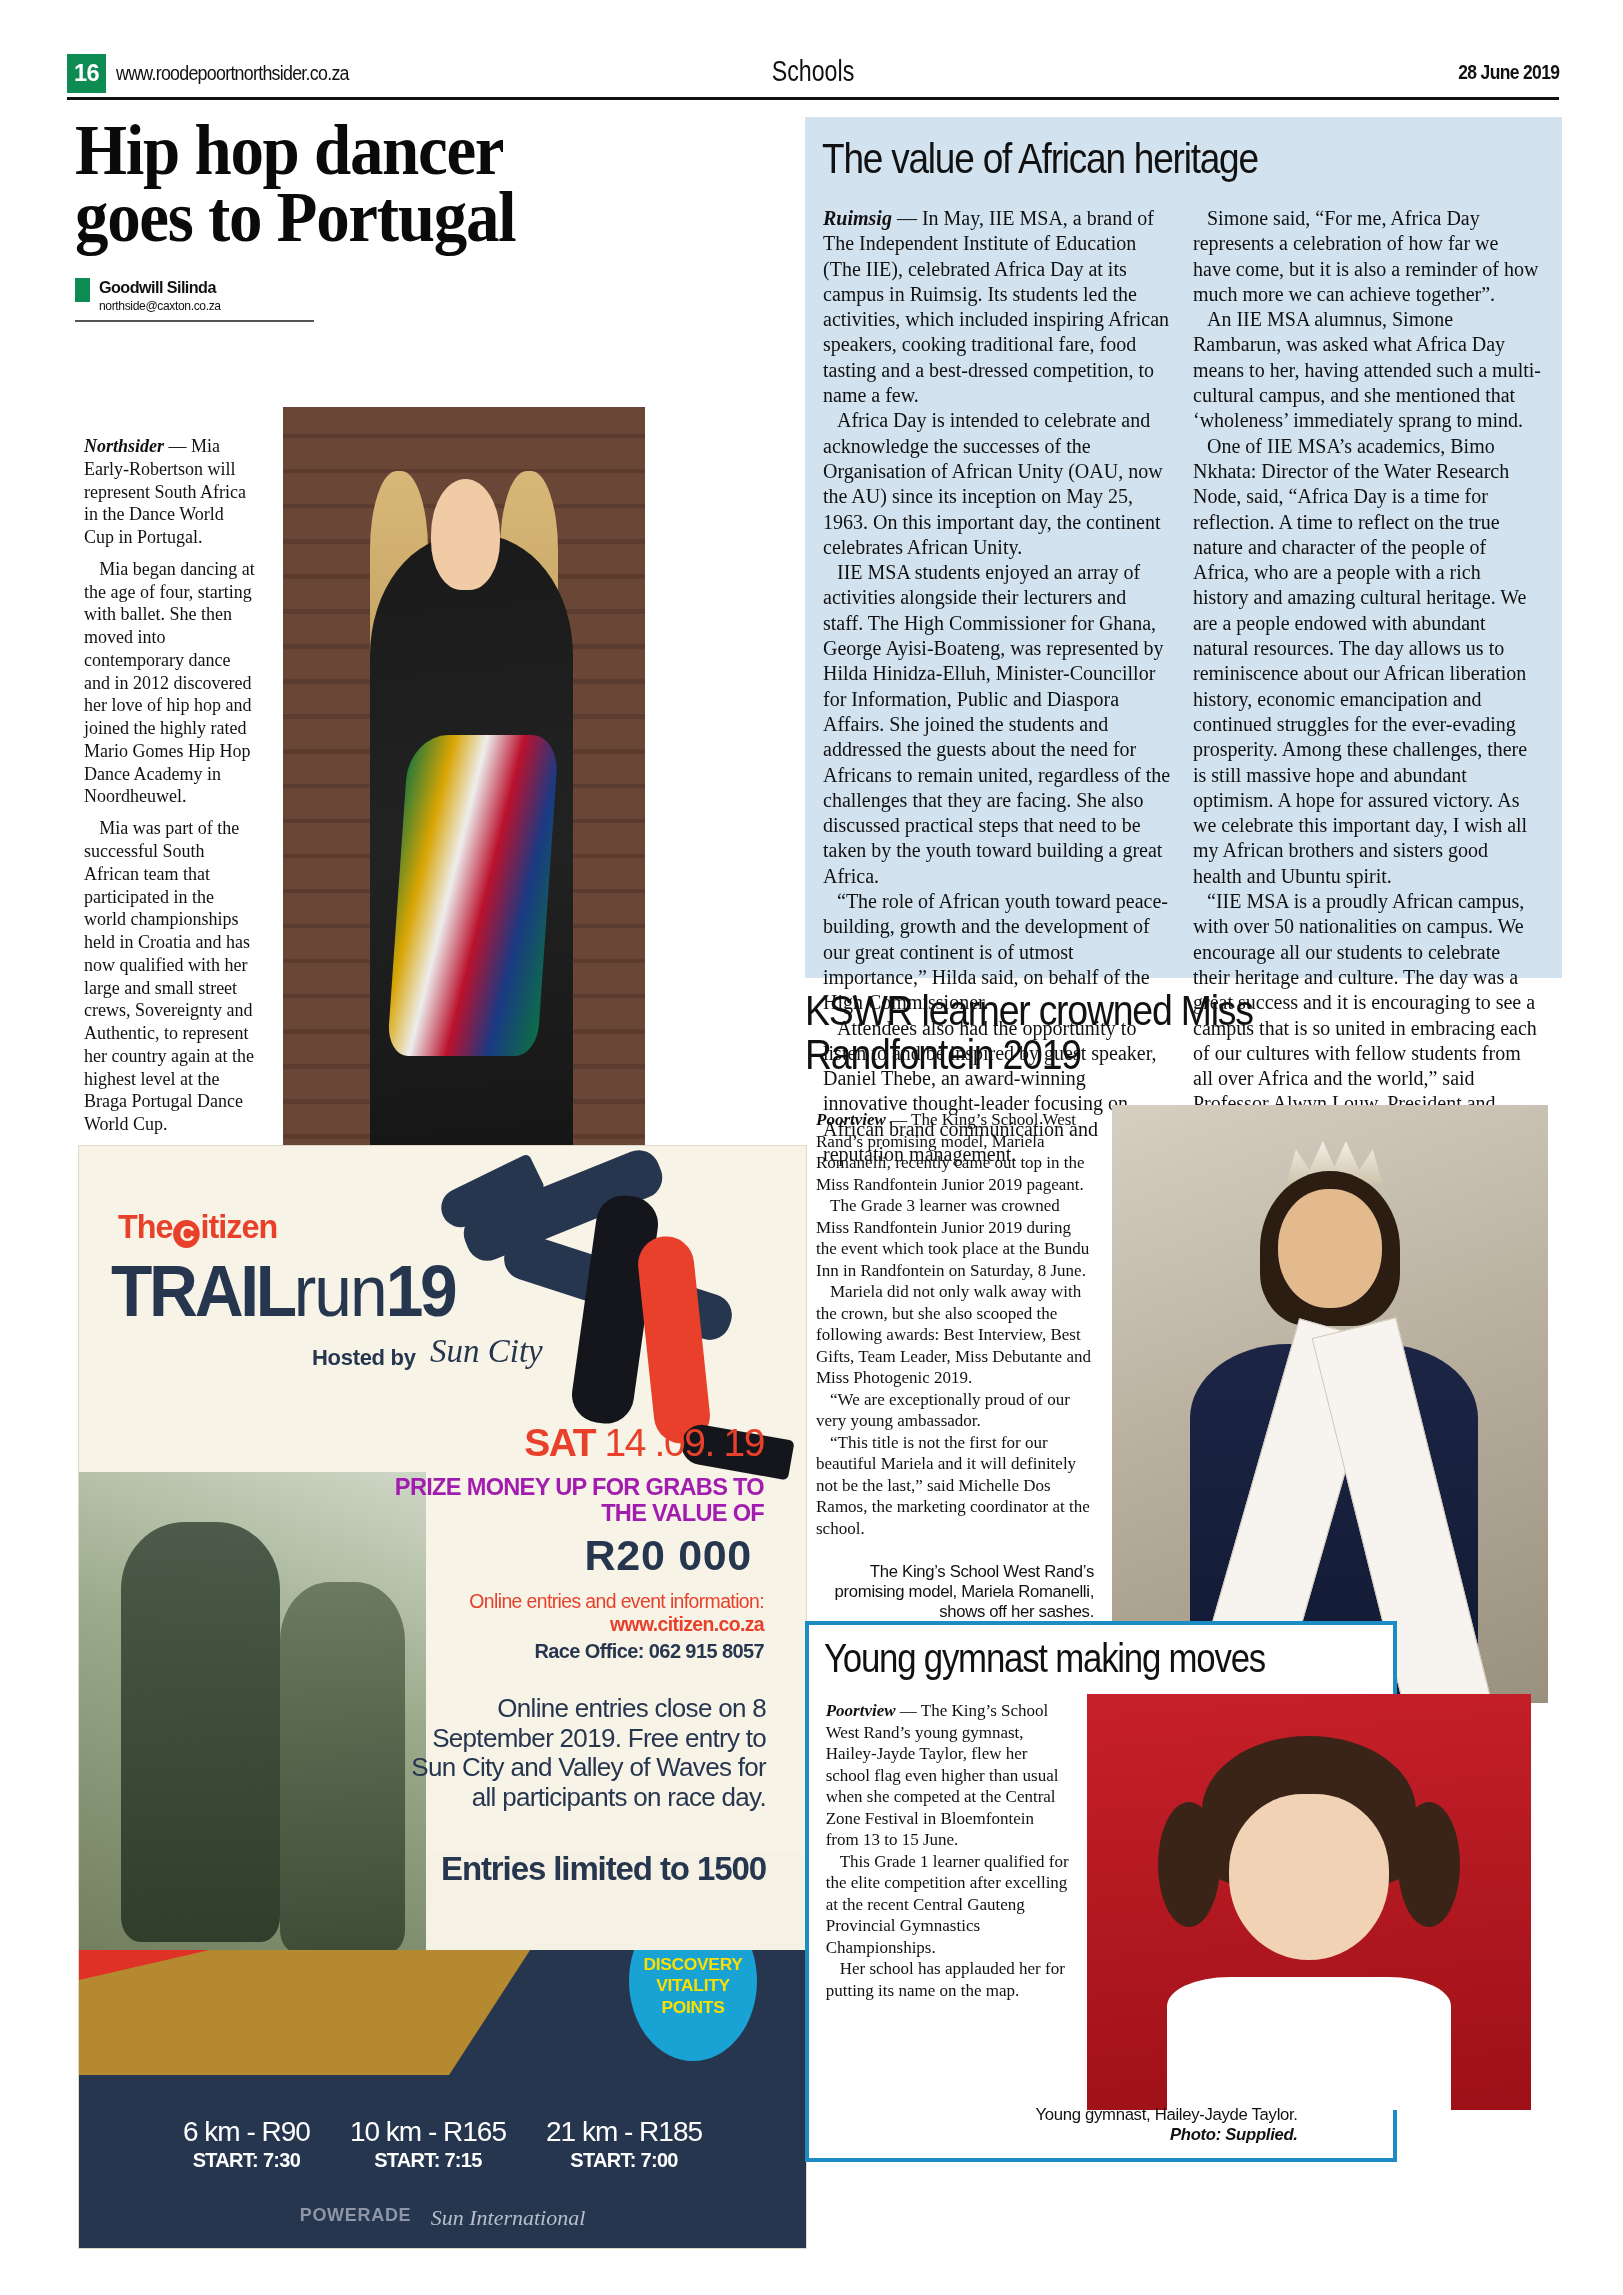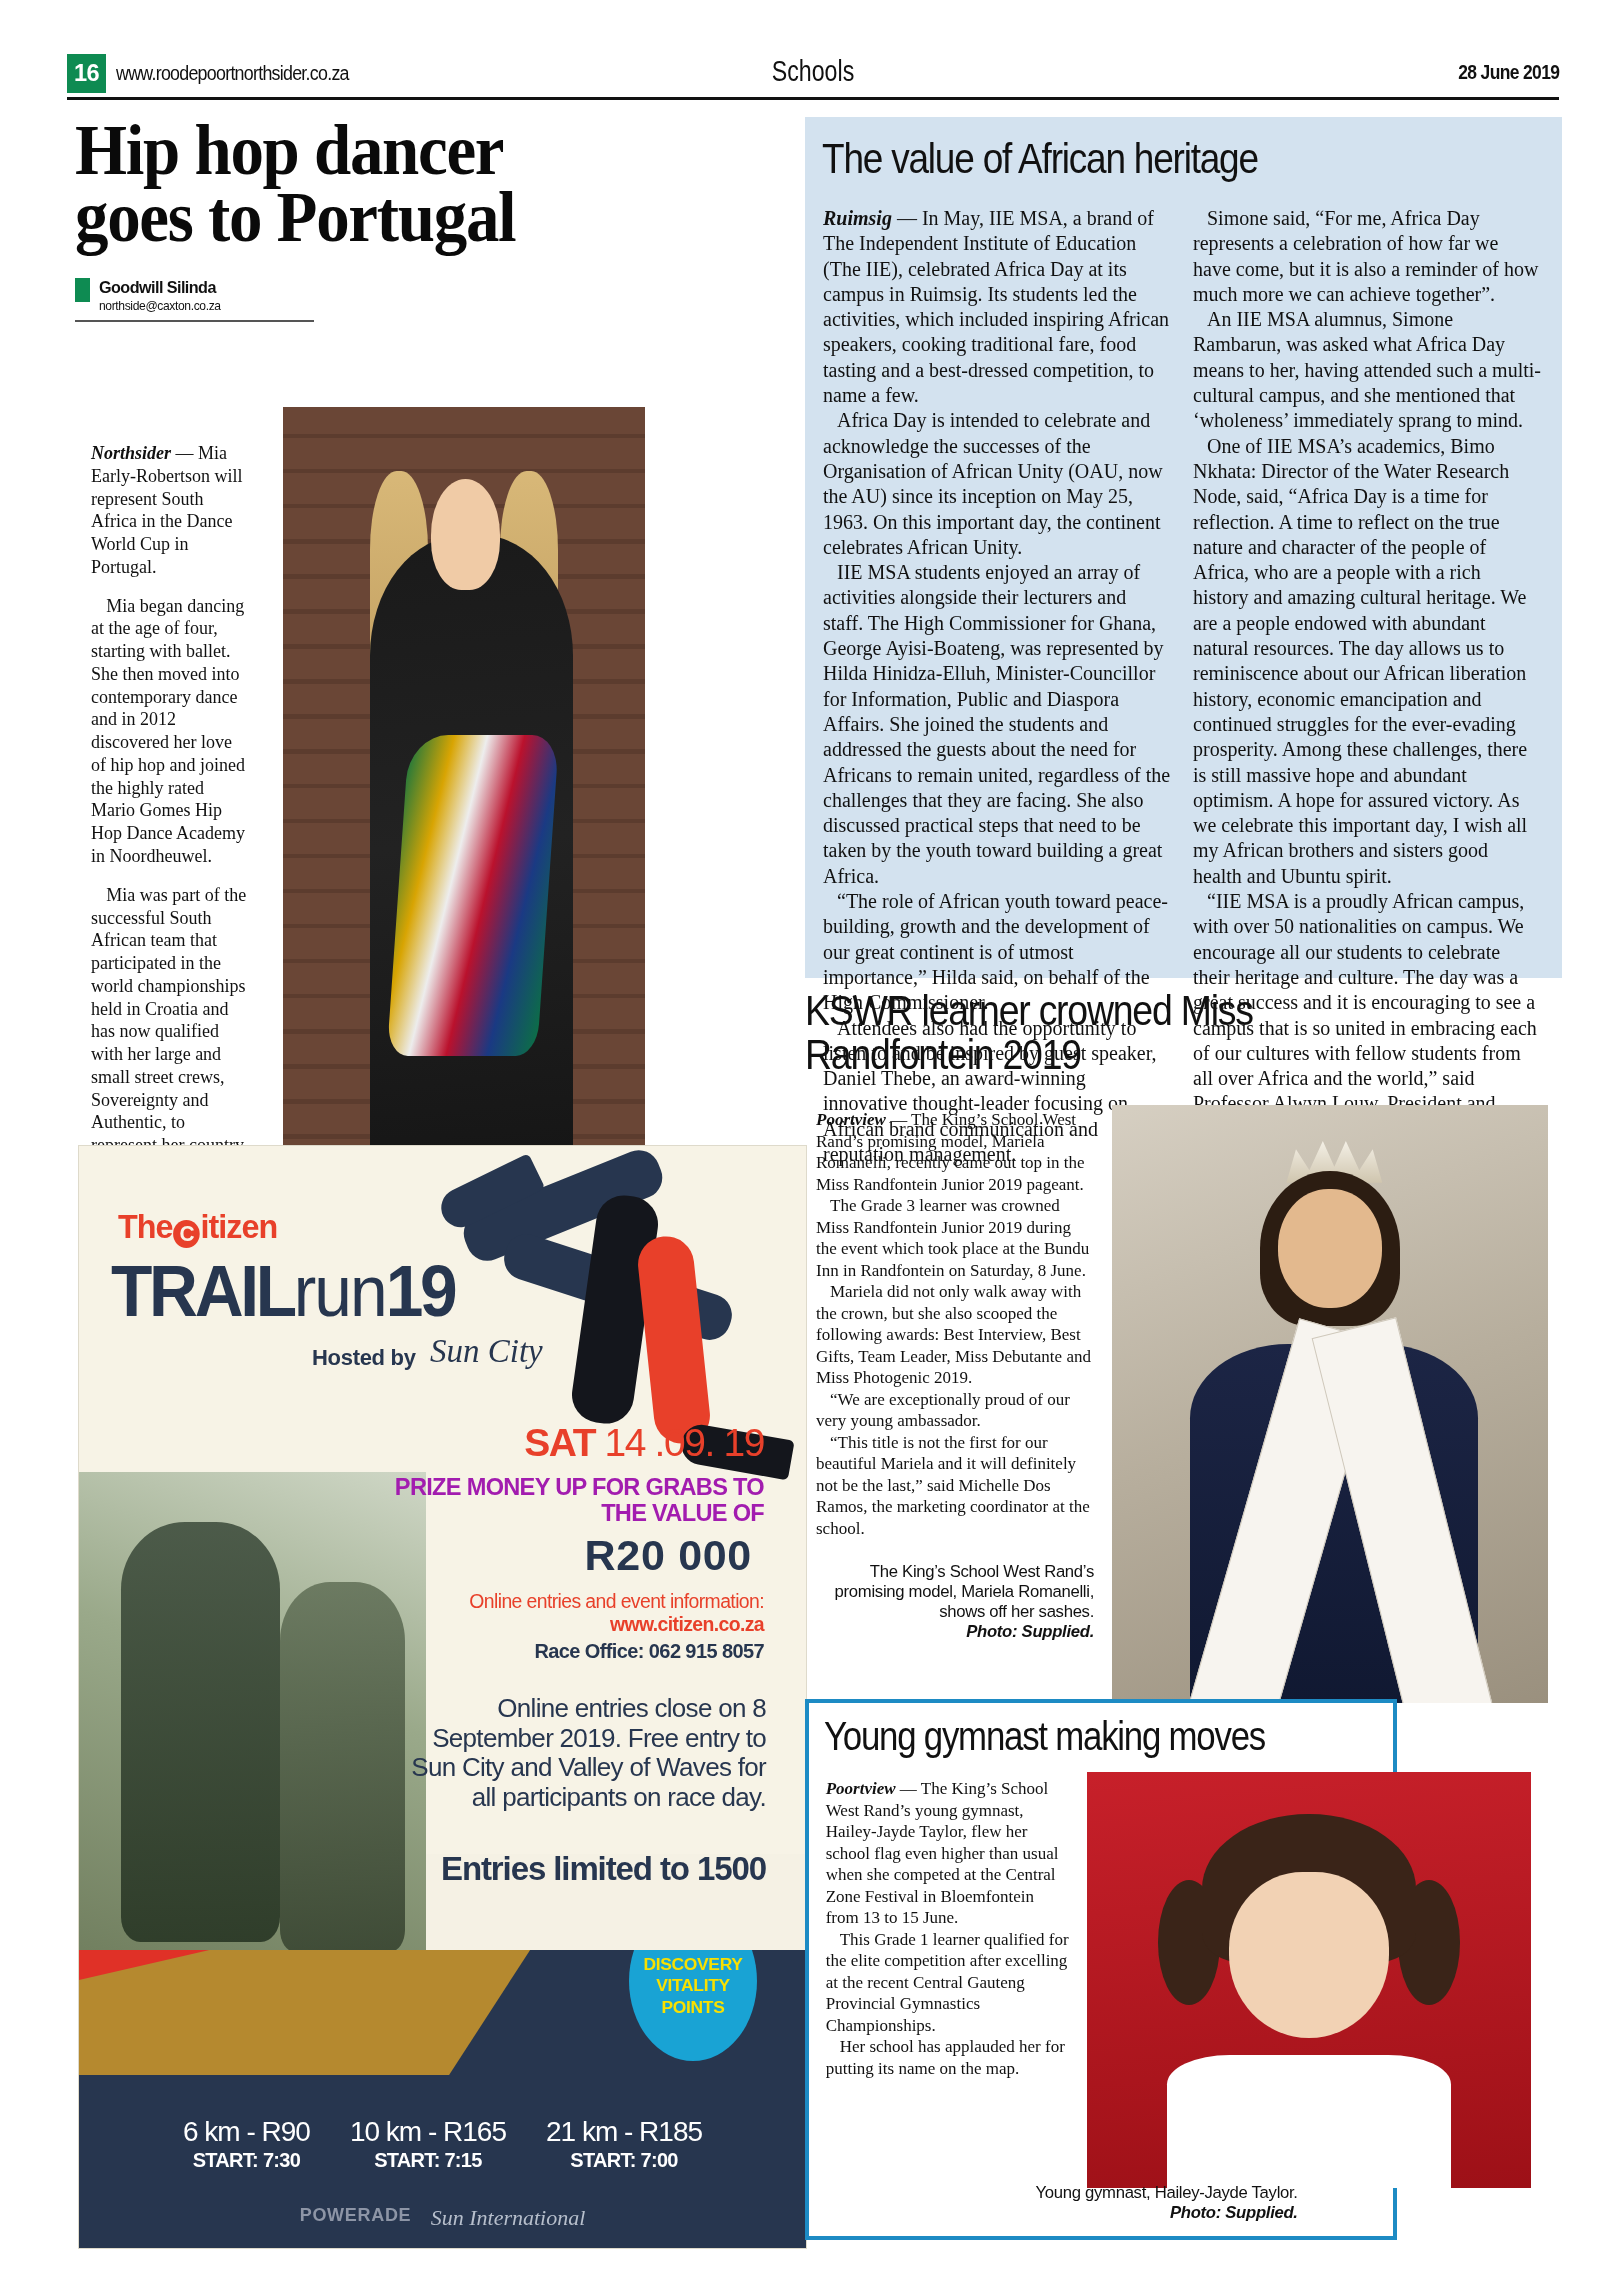--- a/index.html
+++ b/index.html
@@ -75,21 +75,21 @@
     font-family:"Liberation Sans", sans-serif;
     font-size:13px; color:#111; letter-spacing:-0.4px; display:block;
     transform:scaleX(0.93); transform-origin:left center;
   }
 
   .story1-body {
     position:absolute; left:0; top:309px; width:191px;
     font-size:18px; line-height:1.265; color:#111;
     text-align:left;
   }
-  .story1-body p { margin:16px; text-indent:15.3px; }
+  .story1-body p { margin:9px; text-indent:15.3px; }
   .story1-body p.lead { text-indent:0; }
   .dateline { font-weight:bold; font-style:italic; }
 
   .mia-photo {
     position:absolute; left:208px; top:290px; width:362px; height:797px;
     overflow:hidden; background:#6b4a3a;
   }
   .photo-caption {
     position:absolute; left:83px; top:1101px; width:486px;
     text-align:right;
@@ -268,21 +268,21 @@
   }
   .kswr-caption {
     position:absolute; left:816px; top:1562px; width:278px;
     text-align:right;
     font-family:"Liberation Sans", sans-serif;
     font-size:16.7px; line-height:1.2; color:#111; letter-spacing:-0.3px;
   }
 
   
   .gym-box {
-    position:absolute; left:805px; top:1699px; width:592px; height:541px;
+    position:absolute; left:805px; top:1621px; width:592px; height:541px;
     border:4.9px solid #1d8bc4; background:#fff;
   }
   .gym-title {
     position:absolute; left:15.3px; top:11px;
     font-family:"Liberation Sans", sans-serif; font-weight:300;
     font-size:40px; color:#111; letter-spacing:-1.4px;
     transform:scaleX(0.87); transform-origin:left top;
   }
   .gym-body {
     position:absolute; left:16.7px; top:75px; width:243px;

